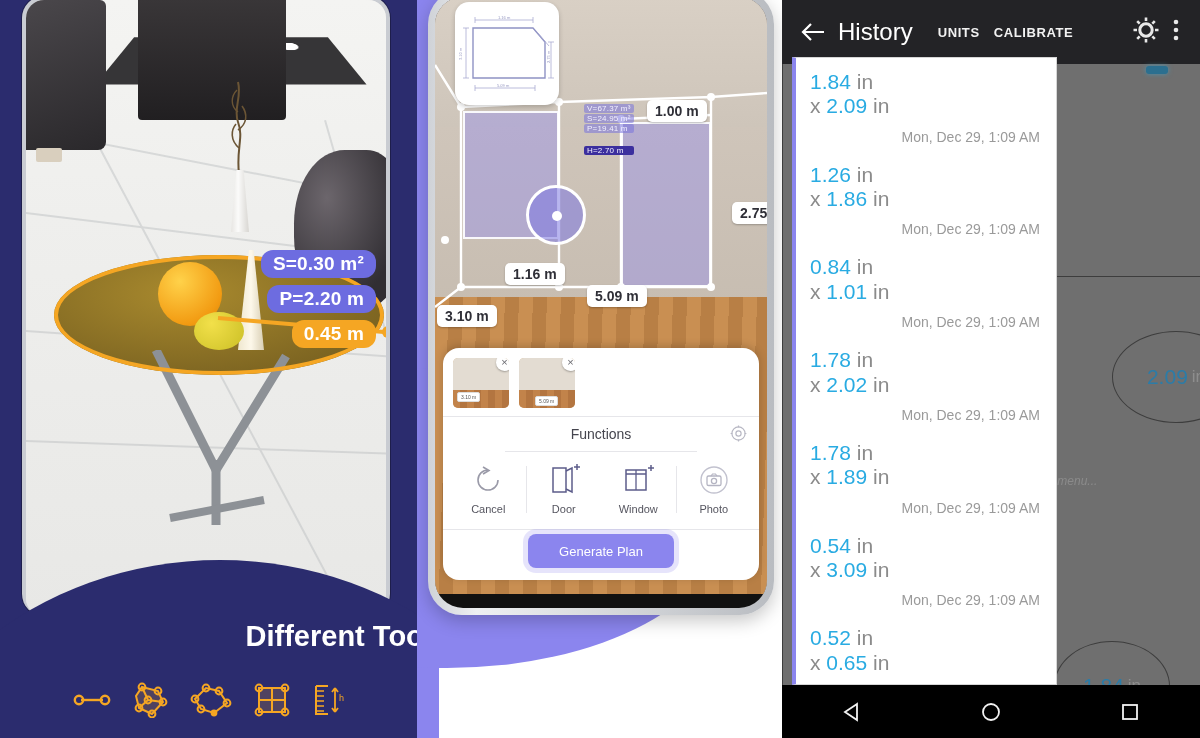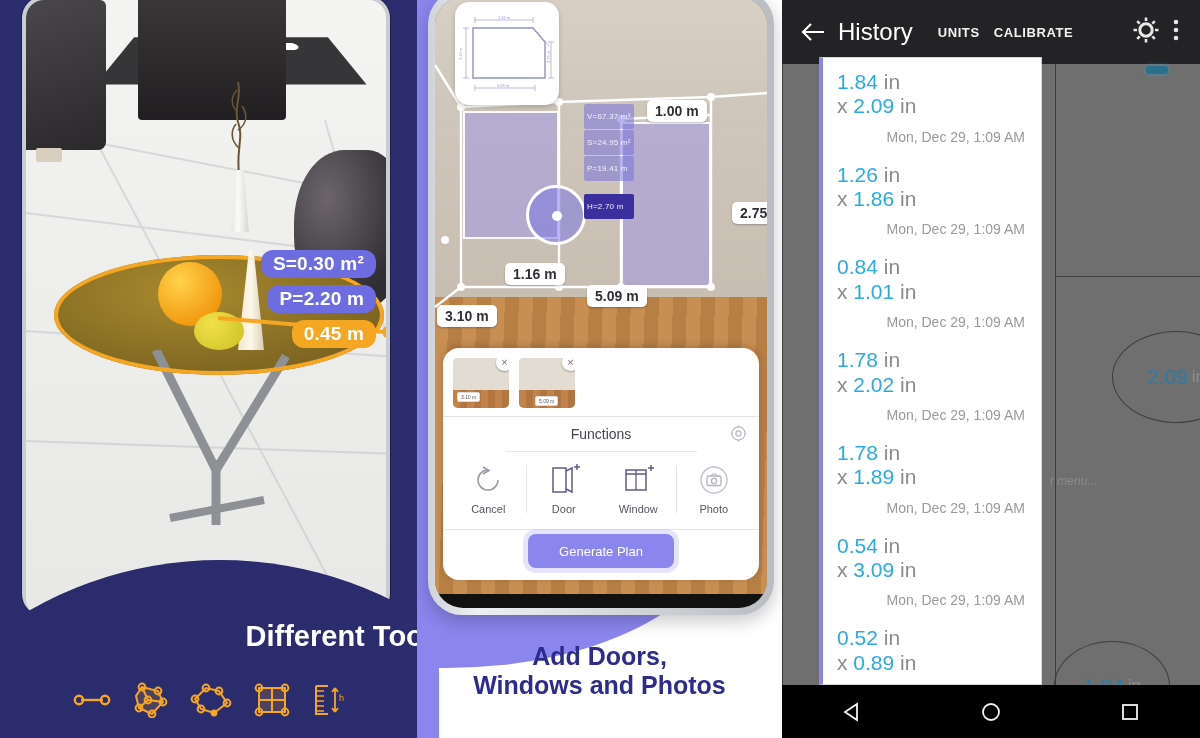--- a/index.html
+++ b/index.html
@@ -170,21 +170,21 @@
     position: absolute; background: #fff; color: #2f2f37;
     font-size: 14px; padding: 3px 8px; border-radius: 5px; font-weight: 700;
     box-shadow: 0 1px 2px rgba(0,0,0,.25);
   }
   .ar-stats {
     position: absolute; left: 149px; top: 107px;
     display: flex; flex-direction: column; gap: 1px;
   }
   .ar-stats .st {
     font-size: 8px; color: #f2f0ff; background: rgba(120,114,220,.55);
-    padding: 8px 3px; border-radius: 2px; letter-spacing: .2px; white-space: nowrap;
+    padding: 0 3px; border-radius: 2px; letter-spacing: .2px; white-space: nowrap;
   }
   .ar-stats .st.solid { background: #3b2f9e; margin-top: 12px; }
   .plan-card {
     position: absolute; left: 20px; top: 5px; width: 104px; height: 103px;
     background: #fff; border-radius: 14px; box-shadow: 0 2px 5px rgba(0,0,0,.2);
   }
   .ar-reticle {
     position: absolute; left: 91px; top: 188px; width: 60px; height: 60px;
     border-radius: 50%; background: rgba(126,120,225,.55);
     border: 3px solid #fff;
@@ -274,25 +274,24 @@
   .cv-num { color: #2b7ca8; font-size: 21px; }
   .cv-unit { color: #8e8e8e; font-size: 17px; }
   .cv-menu-ghost { position: absolute; color: #8b8b8b; font-size: 12px; font-style: italic; }
   .cv-chip {
     position: absolute; width: 22px; height: 8px; border-radius: 3px;
     background: #2b6f8f; box-shadow: 0 0 5px rgba(60,160,200,.7);
   }
 
   
   .history-panel {
-    position: absolute; left: 10px; top: 57px; width: 223px; bottom: 53px;
+    position: absolute; left: 10px; top: 57px; width: 265px; bottom: 53px;
     background: #fff; border: 1px solid #d6d6d6;
     border-left: 4px solid #8b85ee;
     overflow: hidden;
-    margin-left: 27px;
   }
   .hist-item { padding: 12px 14px 6px 14px; }
   .hist-dims { font-size: 21px; line-height: 1.16; }
   .hist-dims .num { color: #29abe2; }
   .hist-dims .unit { color: #8b8b8b; }
   .hist-dims .xsym { color: #8b8b8b; }
   .hist-date {
     text-align: right; color: #9a9a9a; font-size: 14px; margin-top: 10px;
     padding-right: 2px;
   }
@@ -553,24 +552,20 @@
 
             <div class="gen-wrap">
               <button class="gen-btn">Generate Plan</button>
             </div>
           </div>
 
         </div>
       </div>
     </div>
 
-    <div class="caption-mid">
-      <div>Add Doors,</div>
-      <div>Windows and Photos</div>
-    </div>
   </div>
 
   <div class="panel-right">
 
     <div class="app-bar">
       <div class="back-btn">
         <svg width="26" height="22" viewBox="0 0 26 22">
           <path d="M24 11 H3 M11 3 L3 11 L11 19" fill="none" stroke="#fff" stroke-width="2.2"></path>
         </svg>
       </div>
@@ -682,21 +677,21 @@
                <span class="unit">in</span></div>
         </div>
         <div class="hist-date">Mon, Dec 29, 1:09 AM</div>
       </div>
 
       <div class="hist-item">
         <div class="hist-dims">
           <div><span class="num">0.52</span>
                <span class="unit">in</span></div>
           <div><span class="xsym">x</span>
-               <span class="num">0.89</span>
+               <span class="num">0.65</span>
                <span class="unit">in</span></div>
         </div>
       </div>
     </div>
 
     <div class="nav-bar">
       <div class="nav-btn">
         <svg width="22" height="22" viewBox="0 0 22 22">
           <path d="M16 3 L4 11 L16 19 Z" fill="none" stroke="#f2f2f2" stroke-width="1.8"></path>
         </svg>

